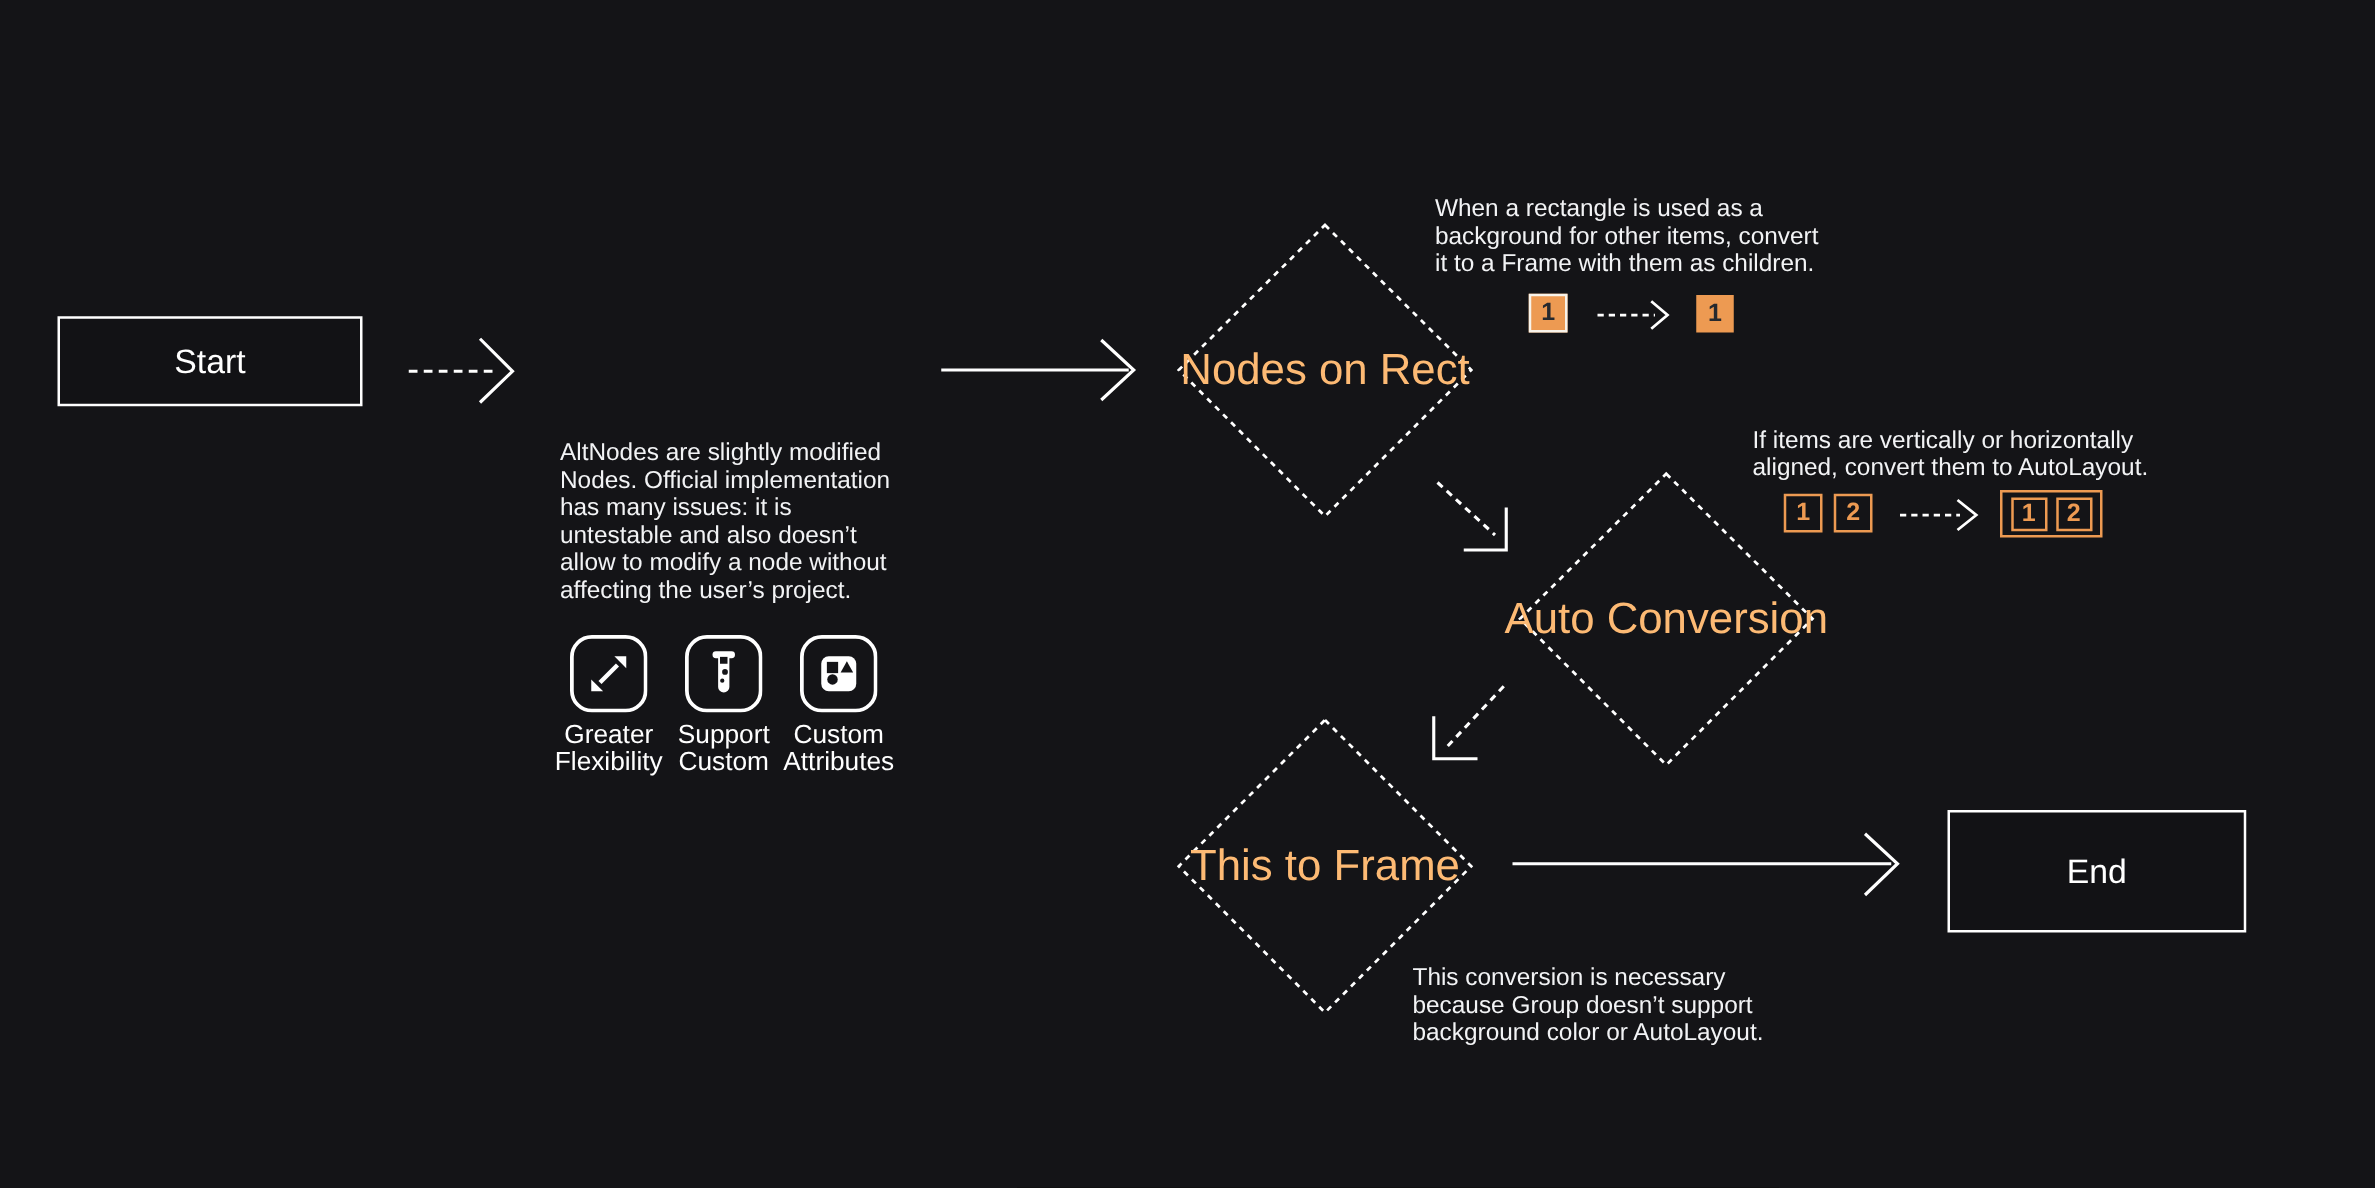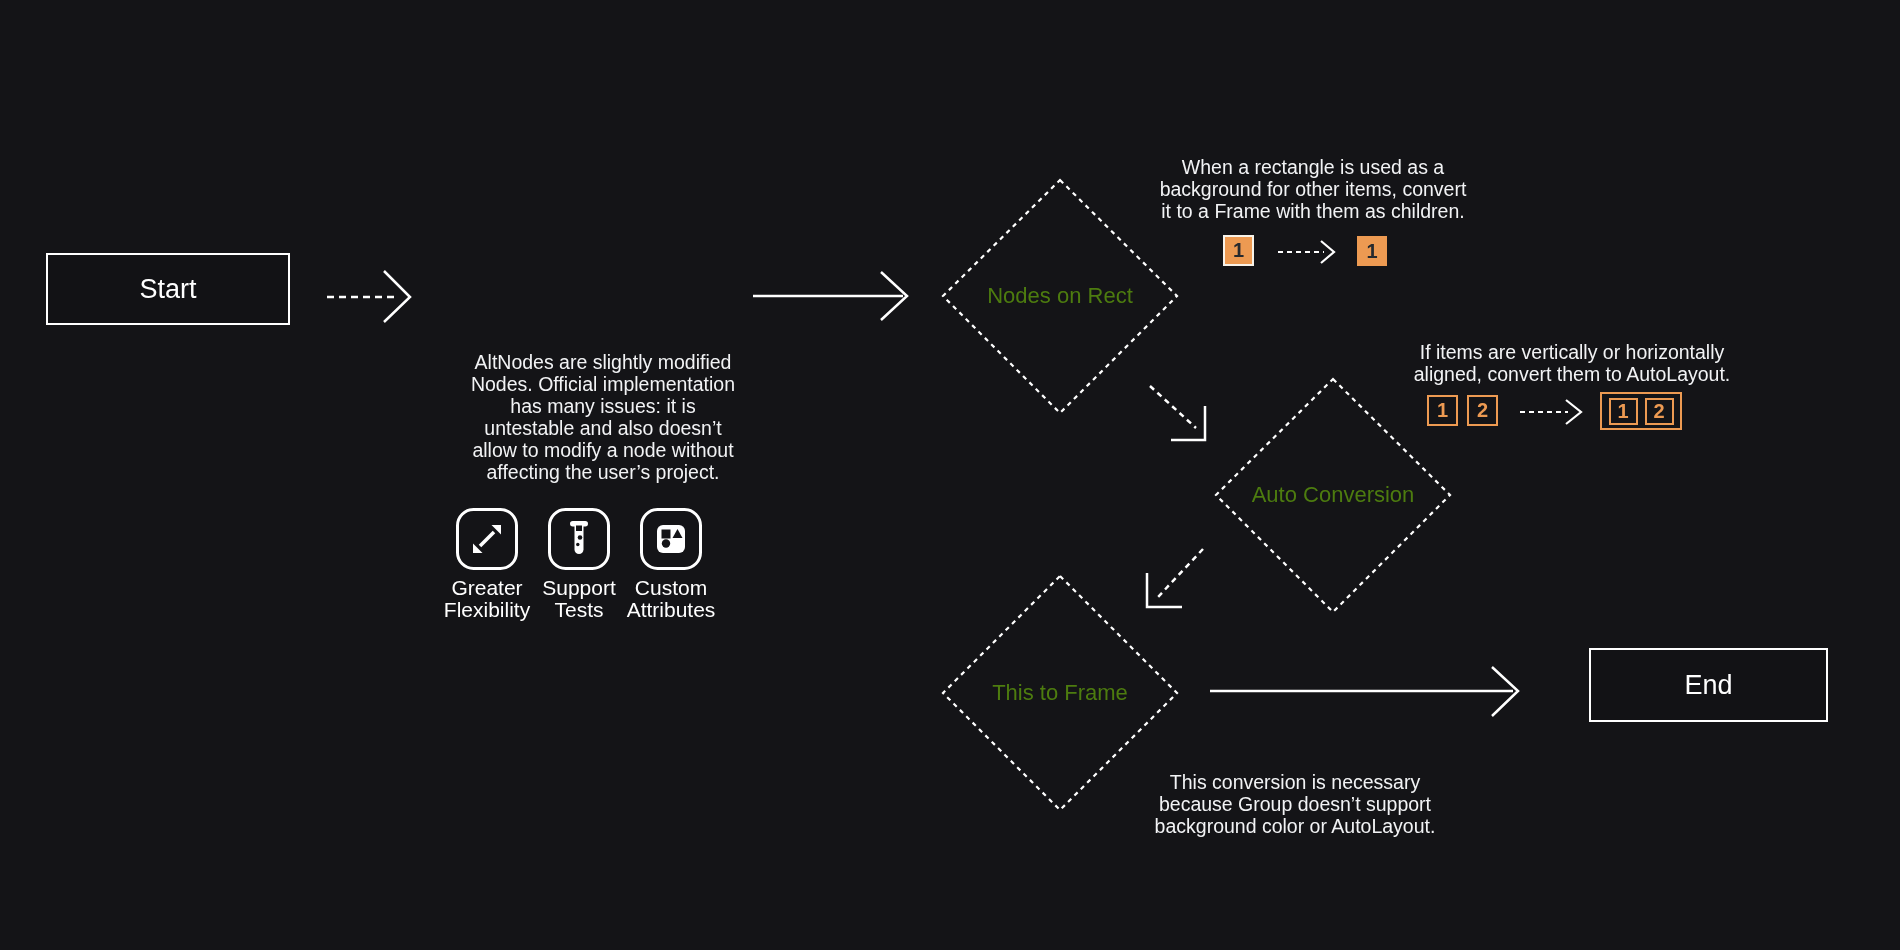--- a/index.html
+++ b/index.html
@@ -12,36 +12,36 @@
   .abs{position:absolute;}
   .title{
     left:37px;top:40px;font-size:43px;font-weight:800;letter-spacing:-0.5px;color:#ffffff;
   }
   .flow-box{
     display:flex;align-items:center;justify-content:center;
     border:2.5px solid #ffffff;color:#ffffff;font-size:27px;
     box-sizing:border-box;background:rgba(0,0,0,0.08);
   }
   .box-start{left:46px;top:253px;width:244px;height:72px;}
-  .box-end{left:1558px;top:648px;width:239px;height:74px;margin-left:31px;}
+  .box-end{left:1558px;top:648px;width:239px;height:98px;}
   .box-convert{
     left:447px;top:249px;width:268px;height:81px;
     display:flex;align-items:center;justify-content:center;
     background:#ed9a52;color:#1c1d20;font-size:25px;font-weight:600;
     box-shadow:0 3px 10px rgba(0,0,0,0.45);
   }
   .para{
-    font-size:19.5px;line-height:22px;white-space:pre-line;color:#f2f3f5;text-align:center;
+    font-size:19.5px;line-height:22px;white-space:pre-line;color:#f2f3f5;
   }
   .desc{left:448px;top:351px;width:310px;}
   .note-rect{left:1148px;top:156px;width:330px;}
   .note-auto{left:1402px;top:341px;width:340px;}
   .note-group{left:1130px;top:771px;width:330px;}
   .diamond-label{
-    transform:translate(-50%,-50%);font-size:22px;color:#4d7c0f;white-space:nowrap;
+    transform:translate(-50%,-50%);font-size:35px;color:#fdba74;white-space:nowrap;
   }
   .dl-1{left:1060px;top:296px;}
   .dl-2{left:1333px;top:495px;}
   .dl-3{left:1060px;top:693px;}
   .icon-box{width:62px;height:62px;}
   .icon-label{
     width:120px;text-align:center;font-size:21px;line-height:21.5px;color:#ffffff;
   }
   .tag{
     display:flex;align-items:center;justify-content:center;
@@ -151,21 +151,21 @@
     <svg class="icon-box" viewBox="0 0 62 62">
       <rect x="1.5" y="1.5" width="59" height="59" rx="16" fill="none" stroke="#ffffff" stroke-width="3"></rect>
       <rect x="17" y="17" width="28" height="28" rx="6" fill="#ffffff"></rect>
       <rect x="21.5" y="21.5" width="9" height="9" fill="#141417"></rect>
       <polygon points="37.5,21 42.5,30 32.5,30" fill="#141417"></polygon>
       <circle cx="26" cy="35.5" r="4.2" fill="#141417"></circle>
     </svg>
   </div>
 
   <div class="abs icon-label" style="left:427px;top:577px;">Greater Flexibility</div>
-  <div class="abs icon-label" style="left:519px;top:577px;">Support Tests</div>
+  <div class="abs icon-label" style="left:519px;top:577px;">Support Custom</div>
   <div class="abs icon-label" style="left:611px;top:577px;">Custom Attributes</div>
 
   <div class="abs diamond-label dl-1">Nodes on Rect</div>
   <div class="abs diamond-label dl-2">Auto Conversion</div>
   <div class="abs diamond-label dl-3">This to Frame</div>
 
   <div class="abs para note-rect">When a rectangle is used as a
 background for other items, convert
 it to a Frame with them as children.</div>
   <div class="abs tag tag-filled-bordered">

